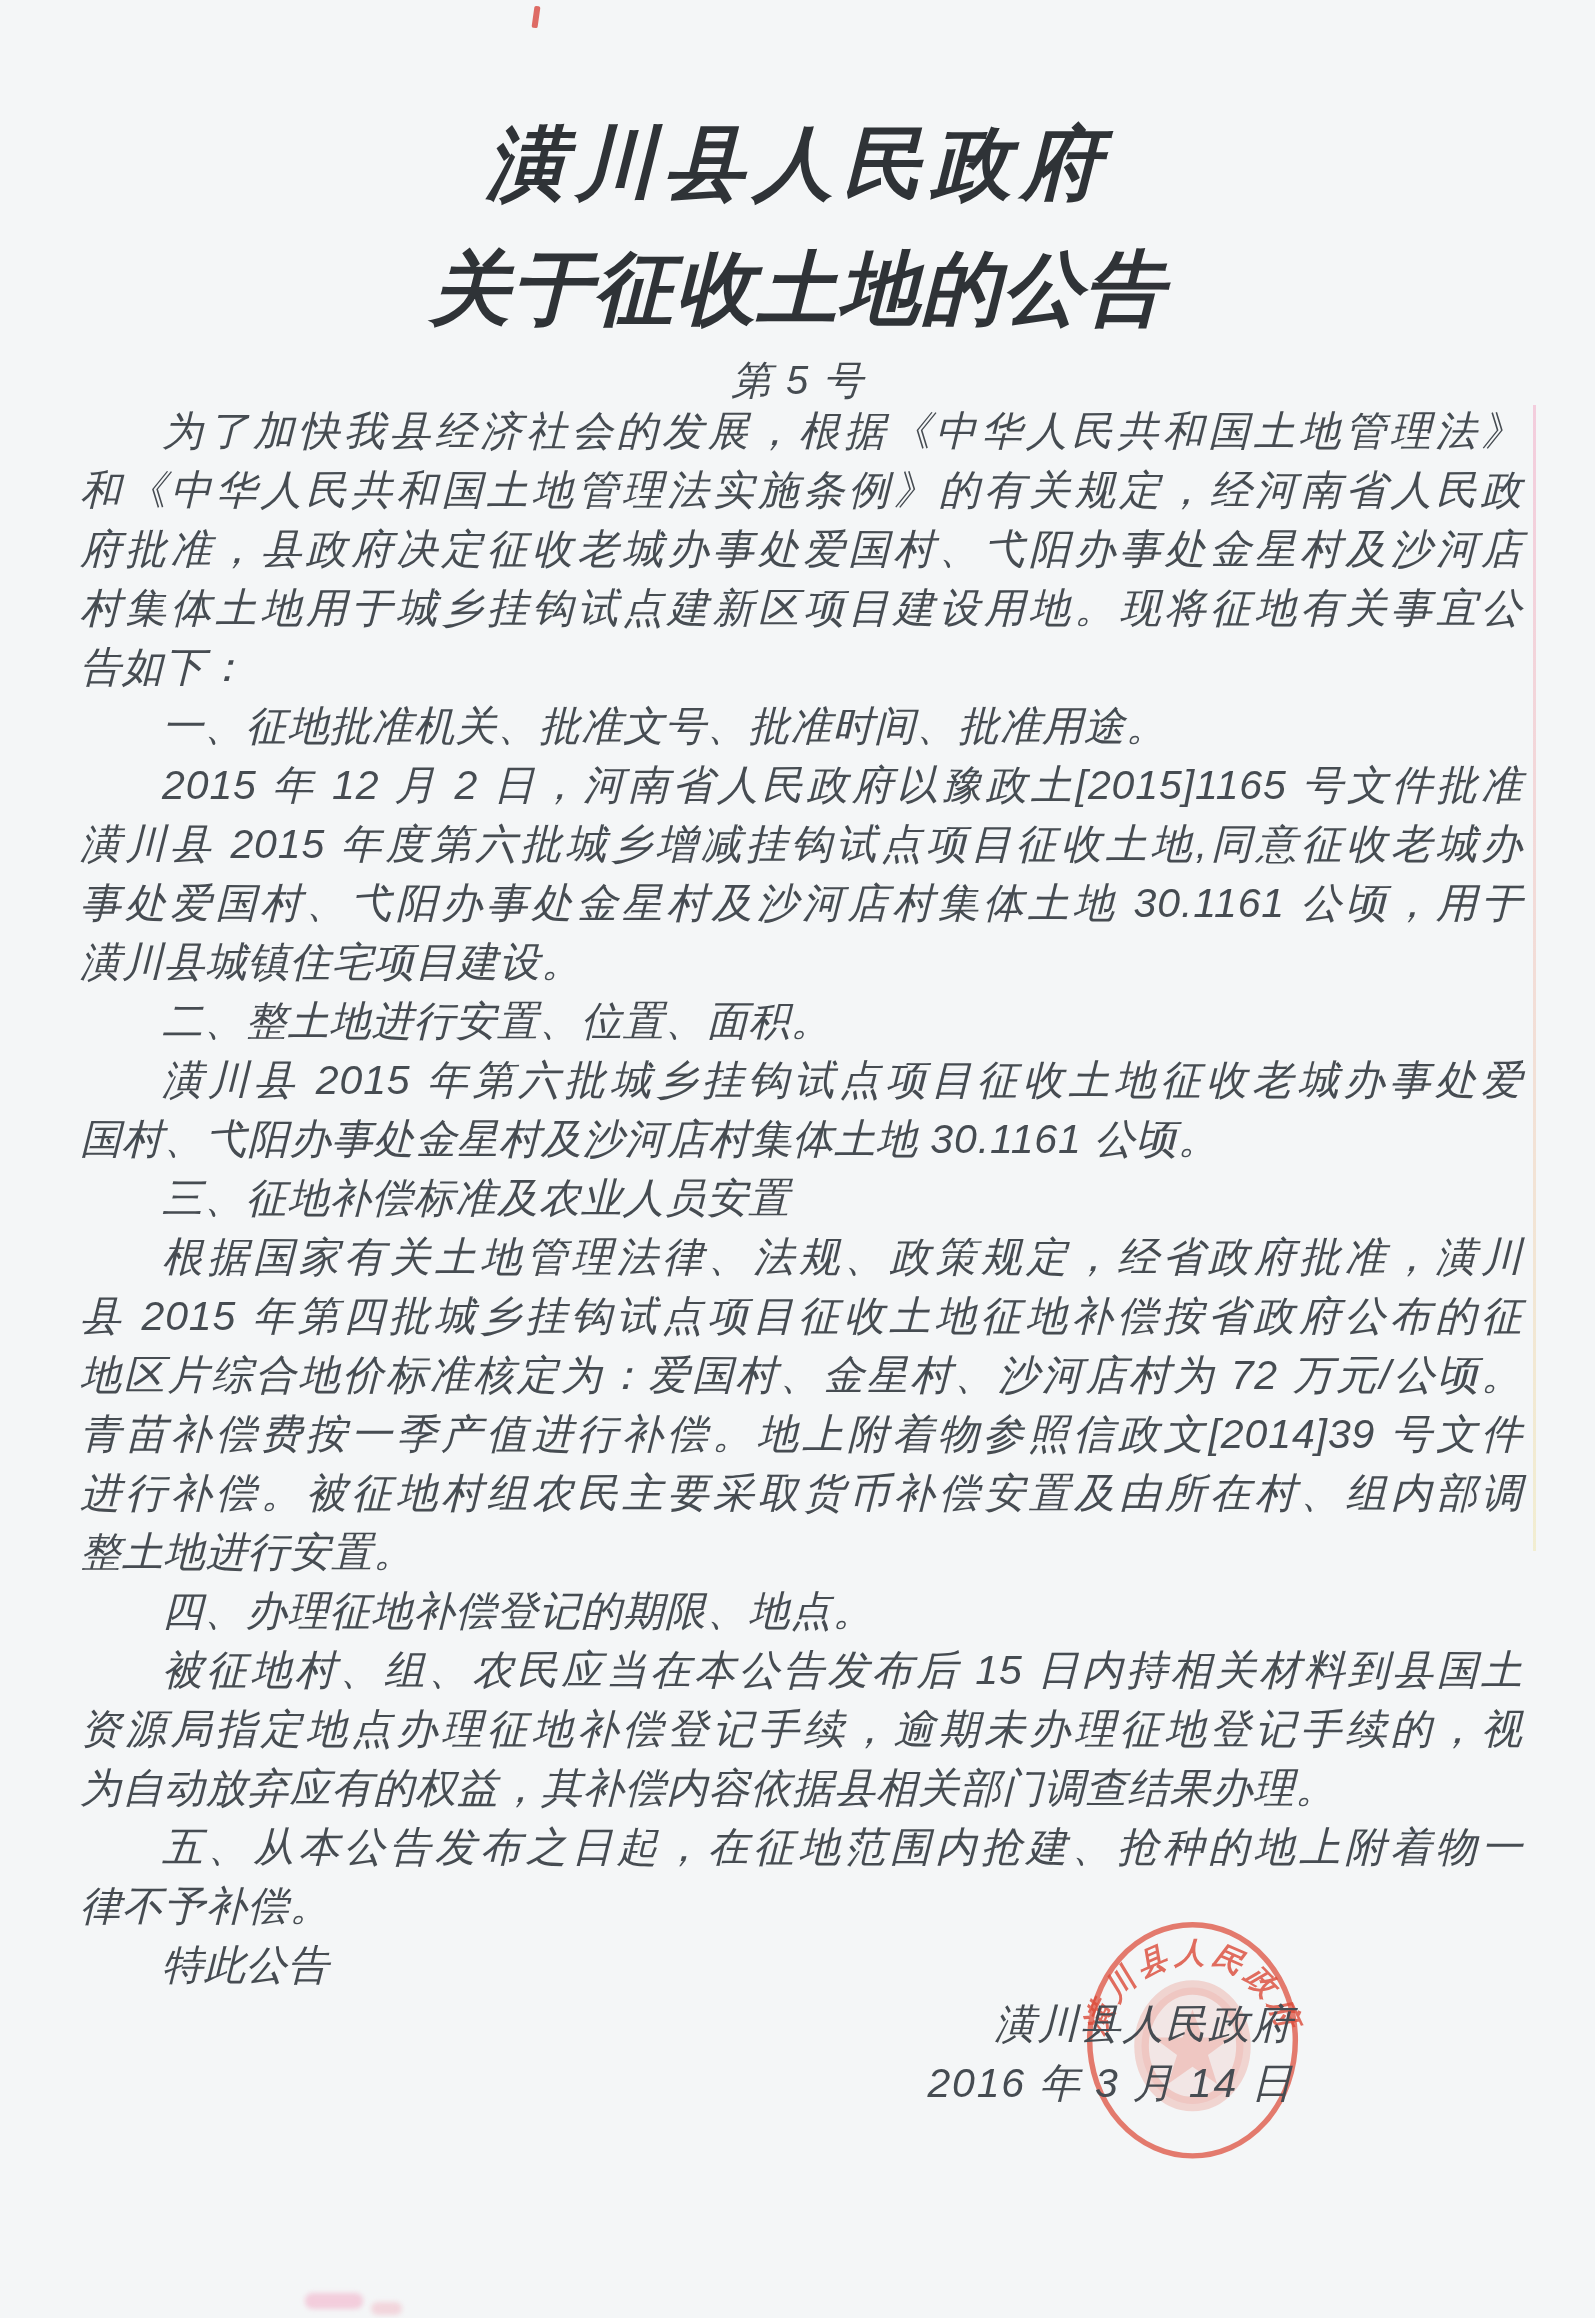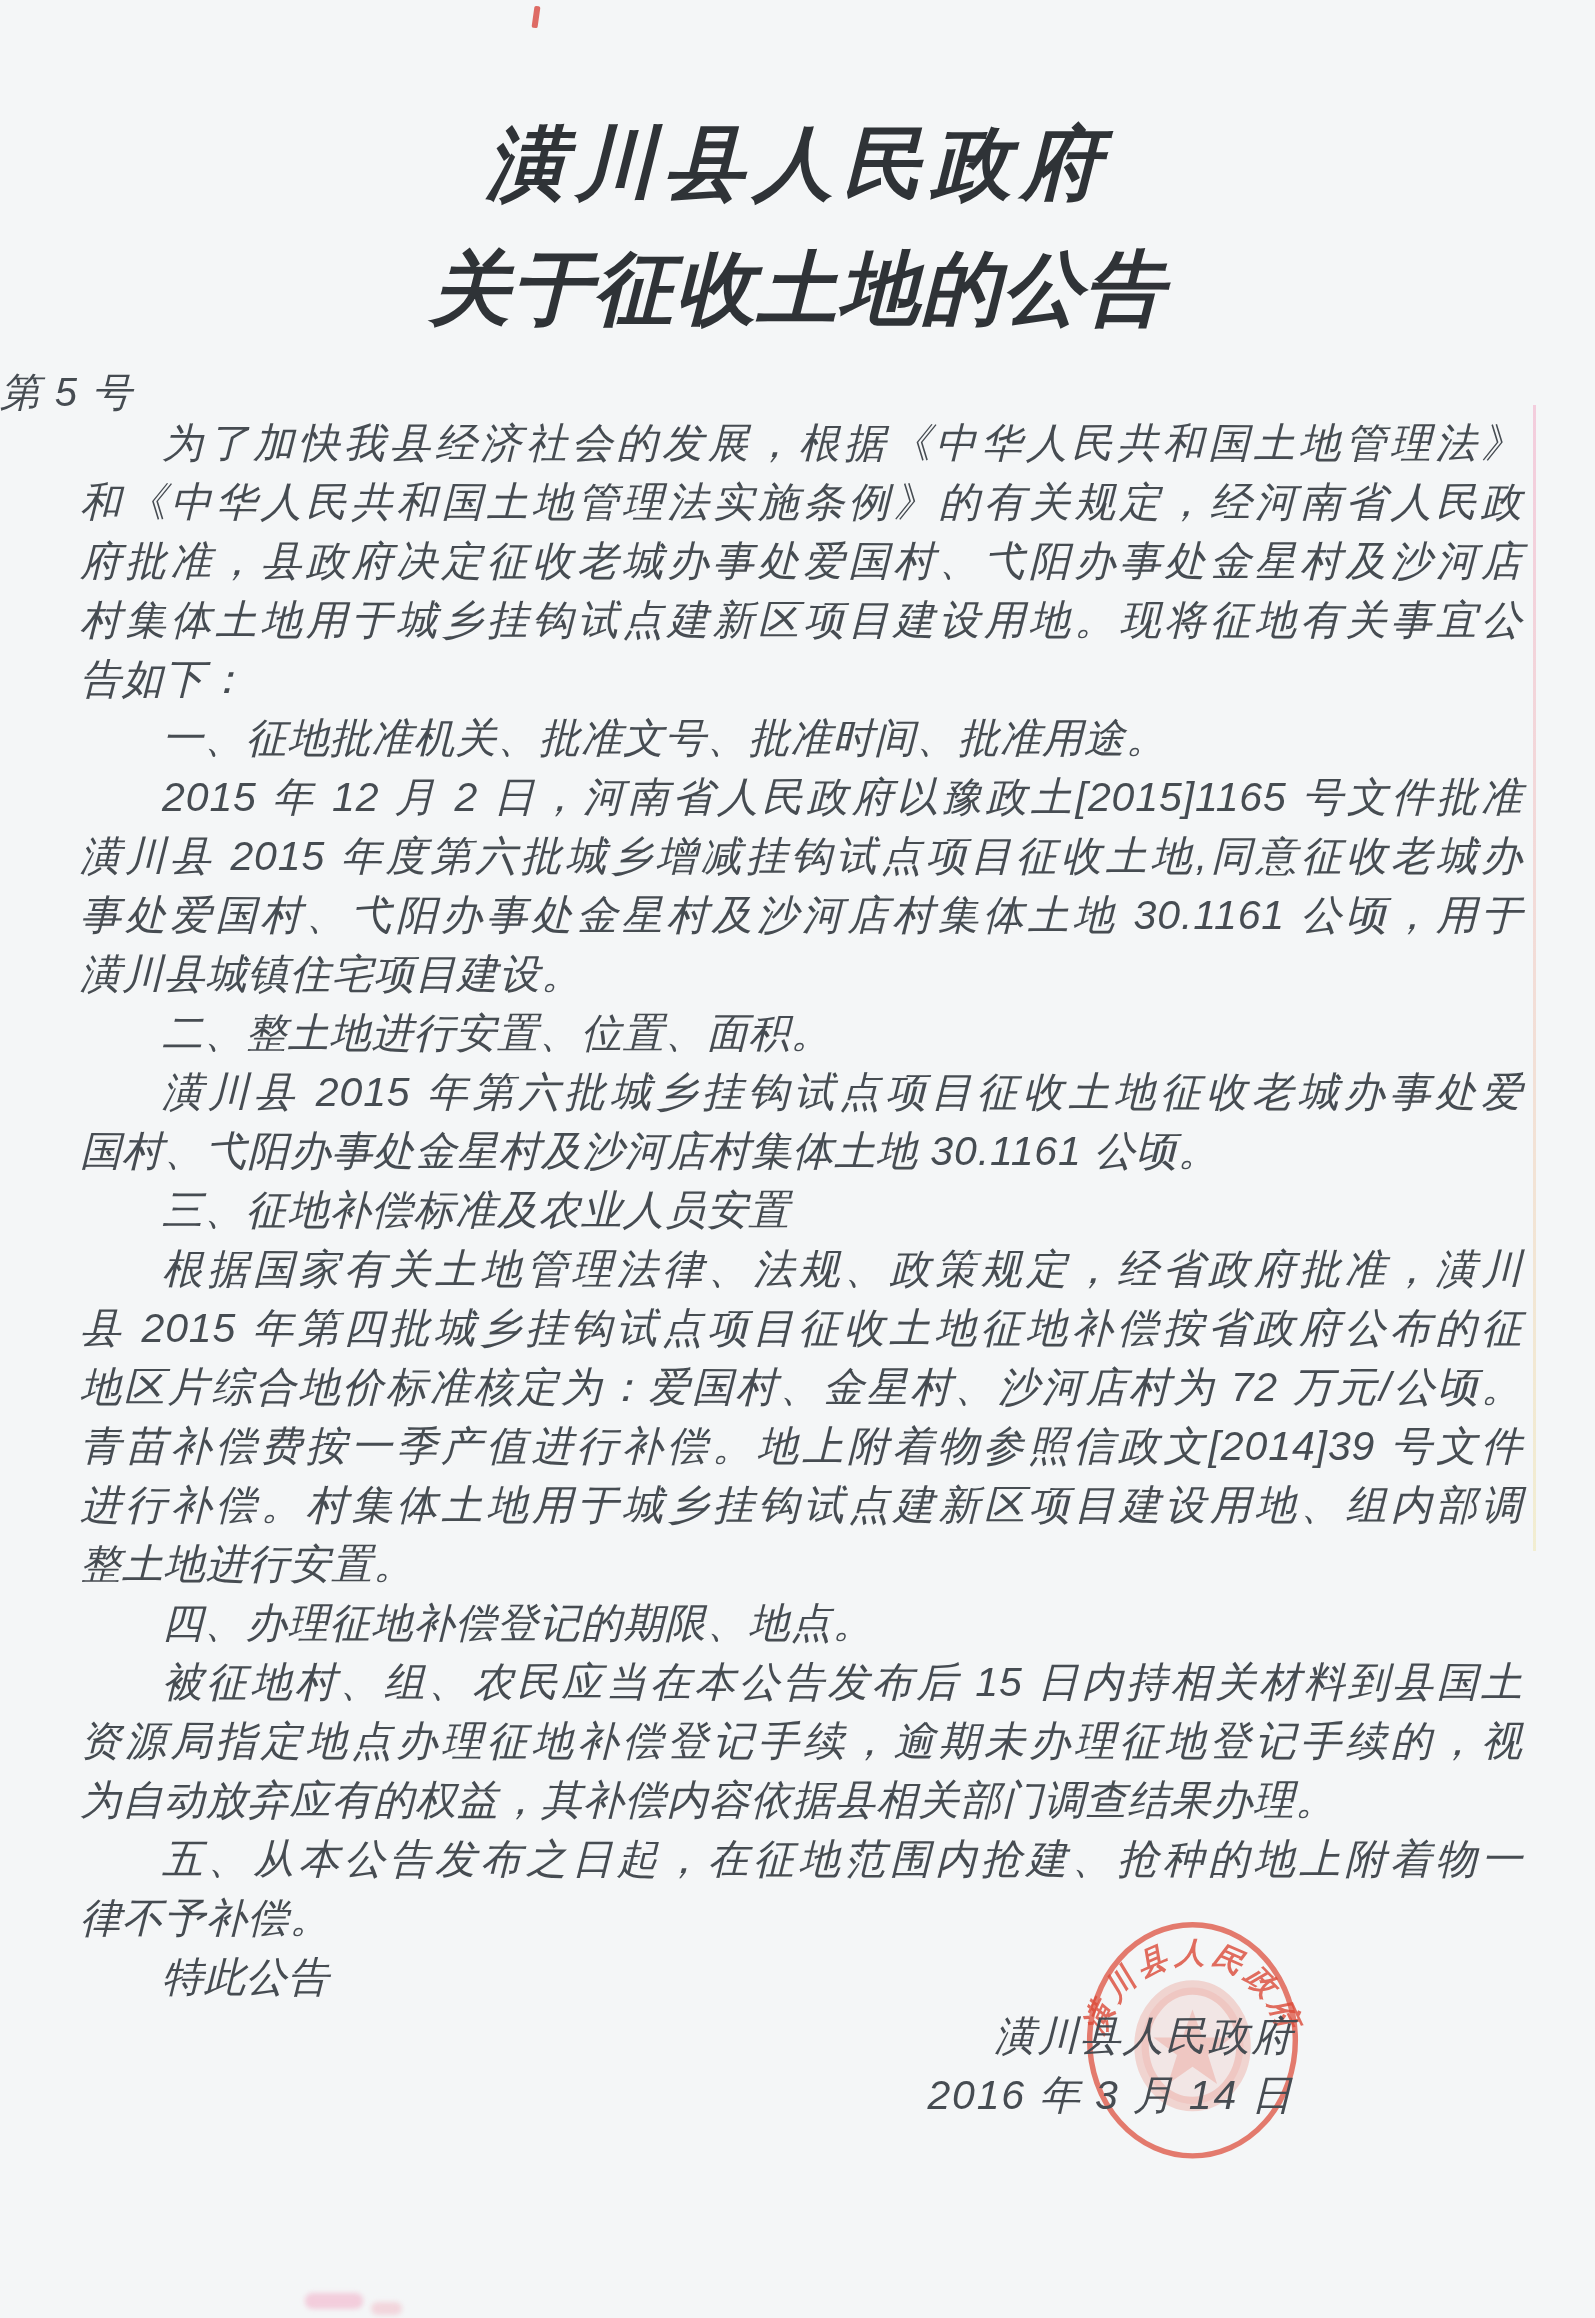--- a/index.html
+++ b/index.html
@@ -23,22 +23,22 @@
     text-align: center;
     font-weight: bold;
     color: var(--title-ink);
     font-size: 80px;
     line-height: 91px;
     white-space: nowrap;
   }
   .title1 { margin-top: 118px; letter-spacing: 9px; }
   .title2 { margin-top: 34px; letter-spacing: 1.8px; }
   .doc-number {
-    margin-top: 36px;
-    text-align: left;
+    margin-top: 24px;
+    text-align: center;
     font-size: 40px;
     line-height: 44px;
     color: var(--ink);
     letter-spacing: 1.8px;
   }
   .body-block {
     padding: 0 73px 0 80px;
   }
   .line {
     height: 59px;
@@ -115,21 +115,21 @@
       <div class="line fill">事处爱国村、弋阳办事处金星村及沙河店村集体土地 30.1161 公顷，用于</div>
       <div class="line">潢川县城镇住宅项目建设。</div>
       <div class="line indent">二、整土地进行安置、位置、面积。</div>
       <div class="line indent fill">潢川县 2015 年第六批城乡挂钩试点项目征收土地征收老城办事处爱</div>
       <div class="line">国村、弋阳办事处金星村及沙河店村集体土地 30.1161 公顷。</div>
       <div class="line indent">三、征地补偿标准及农业人员安置</div>
       <div class="line indent fill">根据国家有关土地管理法律、法规、政策规定，经省政府批准，潢川</div>
       <div class="line fill">县 2015 年第四批城乡挂钩试点项目征收土地征地补偿按省政府公布的征</div>
       <div class="line fill">地区片综合地价标准核定为：爱国村、金星村、沙河店村为 72 万元/公顷。</div>
       <div class="line fill">青苗补偿费按一季产值进行补偿。地上附着物参照信政文[2014]39 号文件</div>
-      <div class="line fill">进行补偿。村集体土地用于城乡挂钩试点建新区项目建设用地、组内部调</div>
+      <div class="line fill">进行补偿。被征地村组农民主要采取货币补偿安置及由所在村、组内部调</div>
       <div class="line">整土地进行安置。</div>
       <div class="line indent">四、办理征地补偿登记的期限、地点。</div>
       <div class="line indent fill">被征地村、组、农民应当在本公告发布后 15 日内持相关材料到县国土</div>
       <div class="line fill">资源局指定地点办理征地补偿登记手续，逾期未办理征地登记手续的，视</div>
       <div class="line">为自动放弃应有的权益，其补偿内容依据县相关部门调查结果办理。</div>
       <div class="line indent fill">五、从本公告发布之日起，在征地范围内抢建、抢种的地上附着物一</div>
       <div class="line">律不予补偿。</div>
       <div class="line indent">特此公告</div>
     </div>
 

